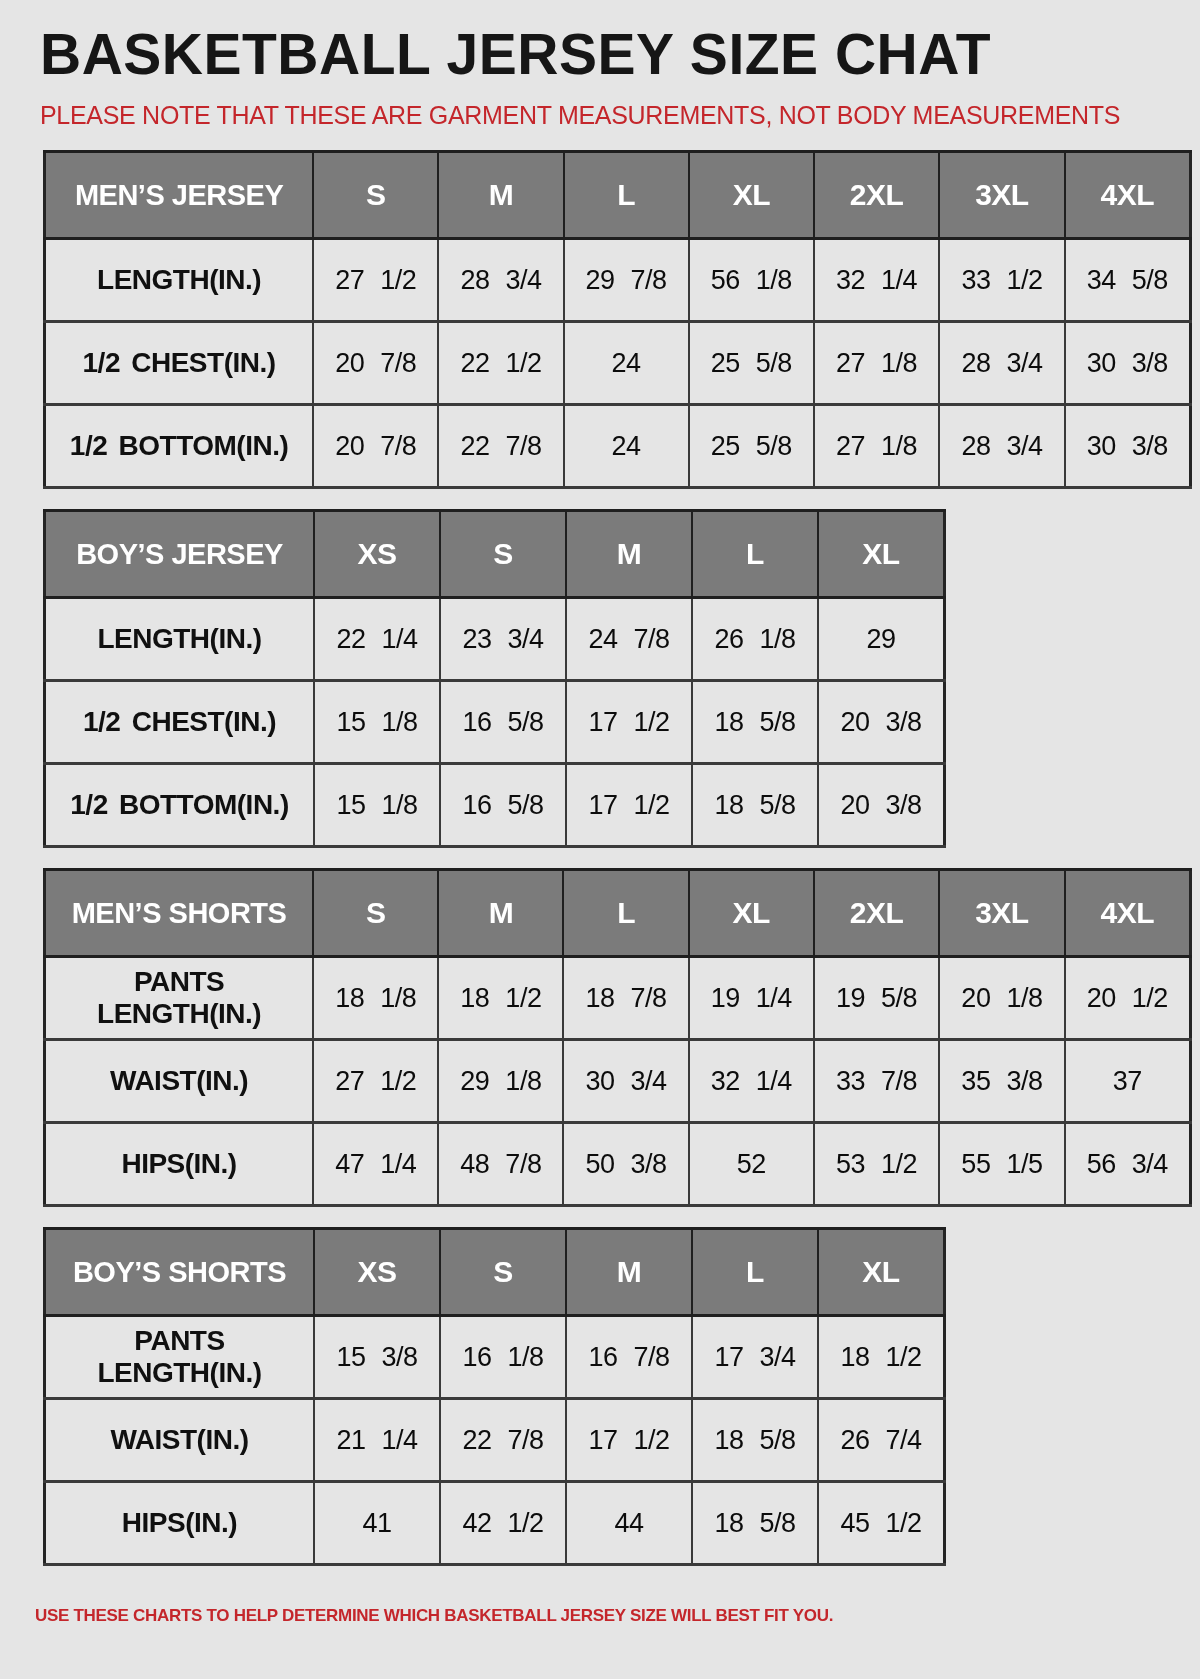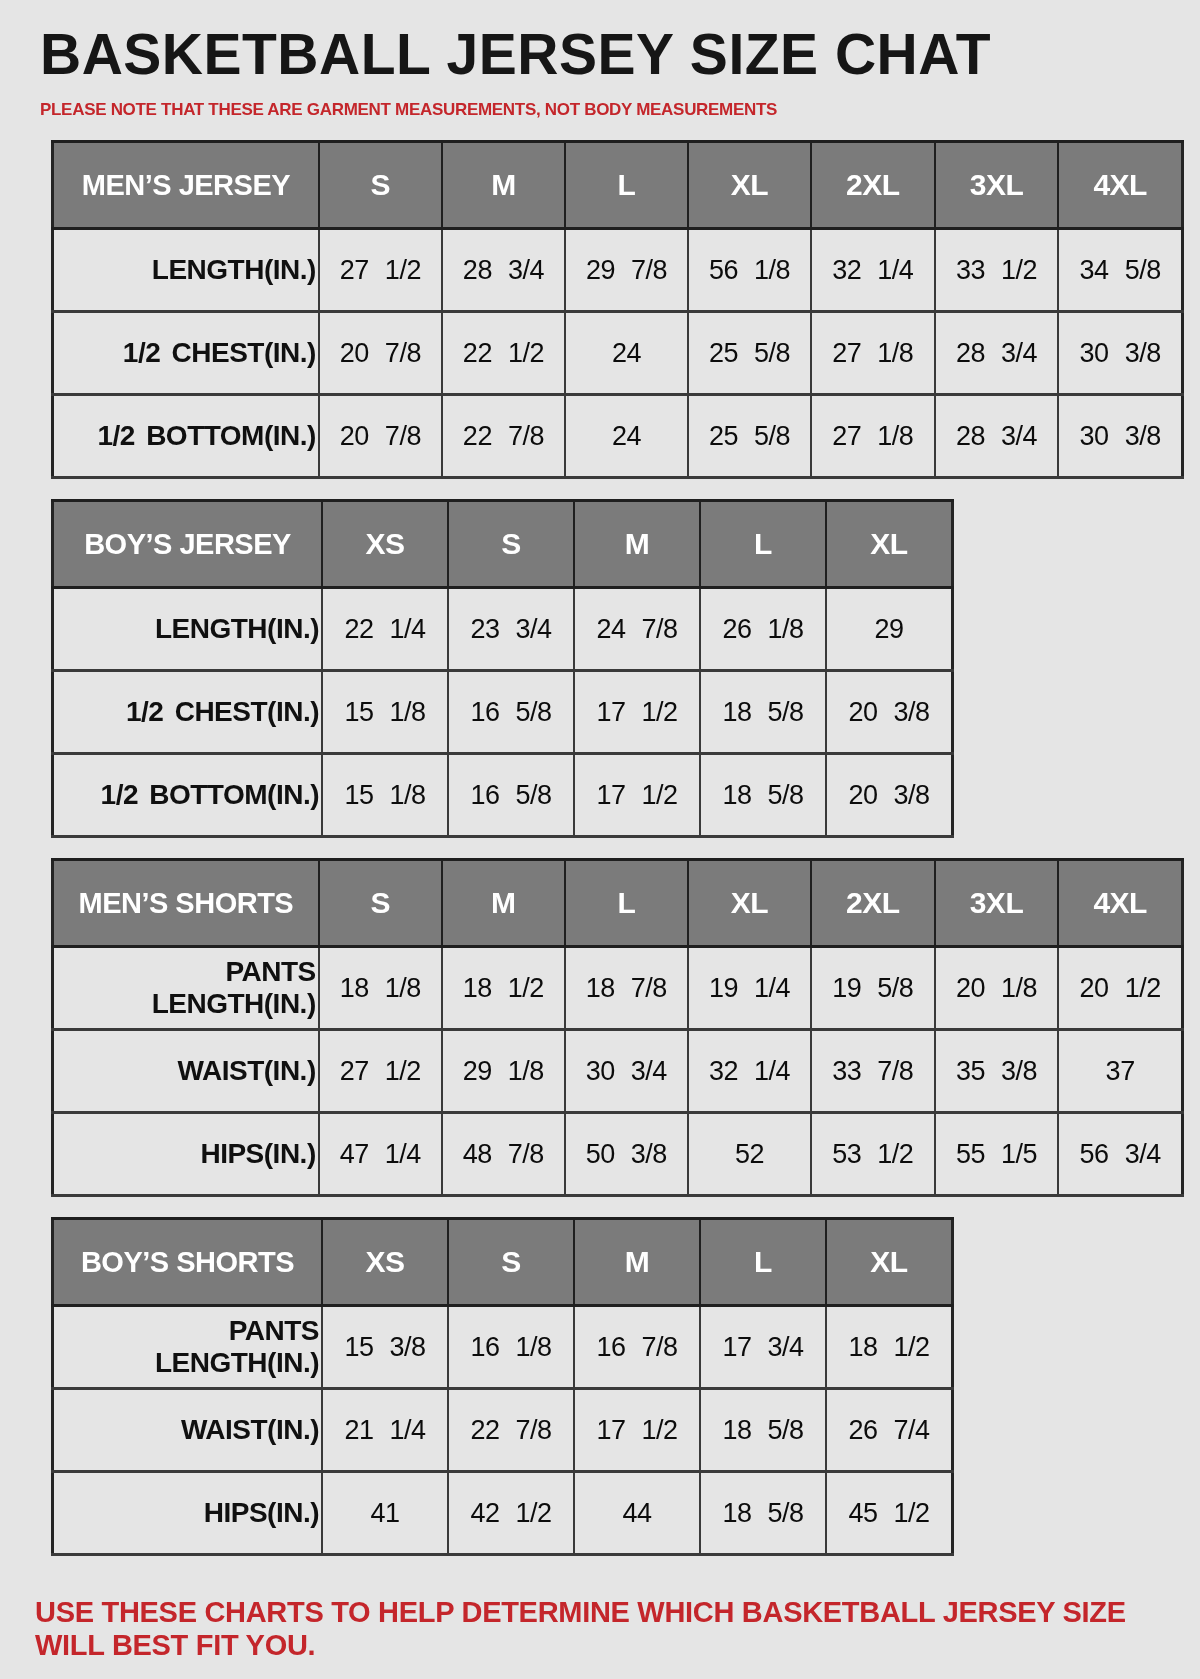--- a/index.html
+++ b/index.html
@@ -16,27 +16,27 @@
     font-size: 57px;
     line-height: 1.15;
     font-weight: bold;
     letter-spacing: 0.5px;
     color: #161616;
     white-space: nowrap;
   }
   .note {
     margin: 12px 0 0 40px;
     width: 1110px;
-    font-size: 17px;
+    font-size: 25px;
     line-height: 1.22;
-    font-weight: bold;
+    font-weight: normal;
     letter-spacing: -0.3px;
     color: var(--note-red, #c4262b);
   }
-  #tables { margin: 16px; }
+  #tables { margin: 8px; }
   table.size-table {
     border-collapse: collapse;
     table-layout: fixed;
     margin: 20px 0 0 35px;
     border: 3px solid #242424;
   }
   table.size-table th, table.size-table td {
     border: 2px solid #3a3a3a;
     border-top-width: 3px;
     border-bottom-width: 3px;
@@ -58,33 +58,32 @@
   .label-col { width: 263px; }
   .size-col  { width: 124px; }
   table.size-table tbody th.row-label {
     font-size: 28px;
     font-weight: bold;
     color: #101010;
     letter-spacing: -0.5px;
     word-spacing: 4px;
     line-height: 1.15;
     padding: 0 2px;
-    text-align: right;
   }
   table.size-table tbody td {
     font-size: 27px;
     font-weight: normal;
     color: #0c0c0c;
     letter-spacing: -0.5px;
     word-spacing: 9px;
   }
   .footer {
     margin: 40px 0 0 35px;
     width: 1130px;
-    font-size: 29px;
+    font-size: 17px;
     font-weight: bold;
     letter-spacing: -0.3px;
     color: var(--note-red, #c4262b);
   }
 </style>
 </head>
 <body>
 
 <div class="page">
   <h1 class="title">BASKETBALL JERSEY SIZE CHAT</h1>

